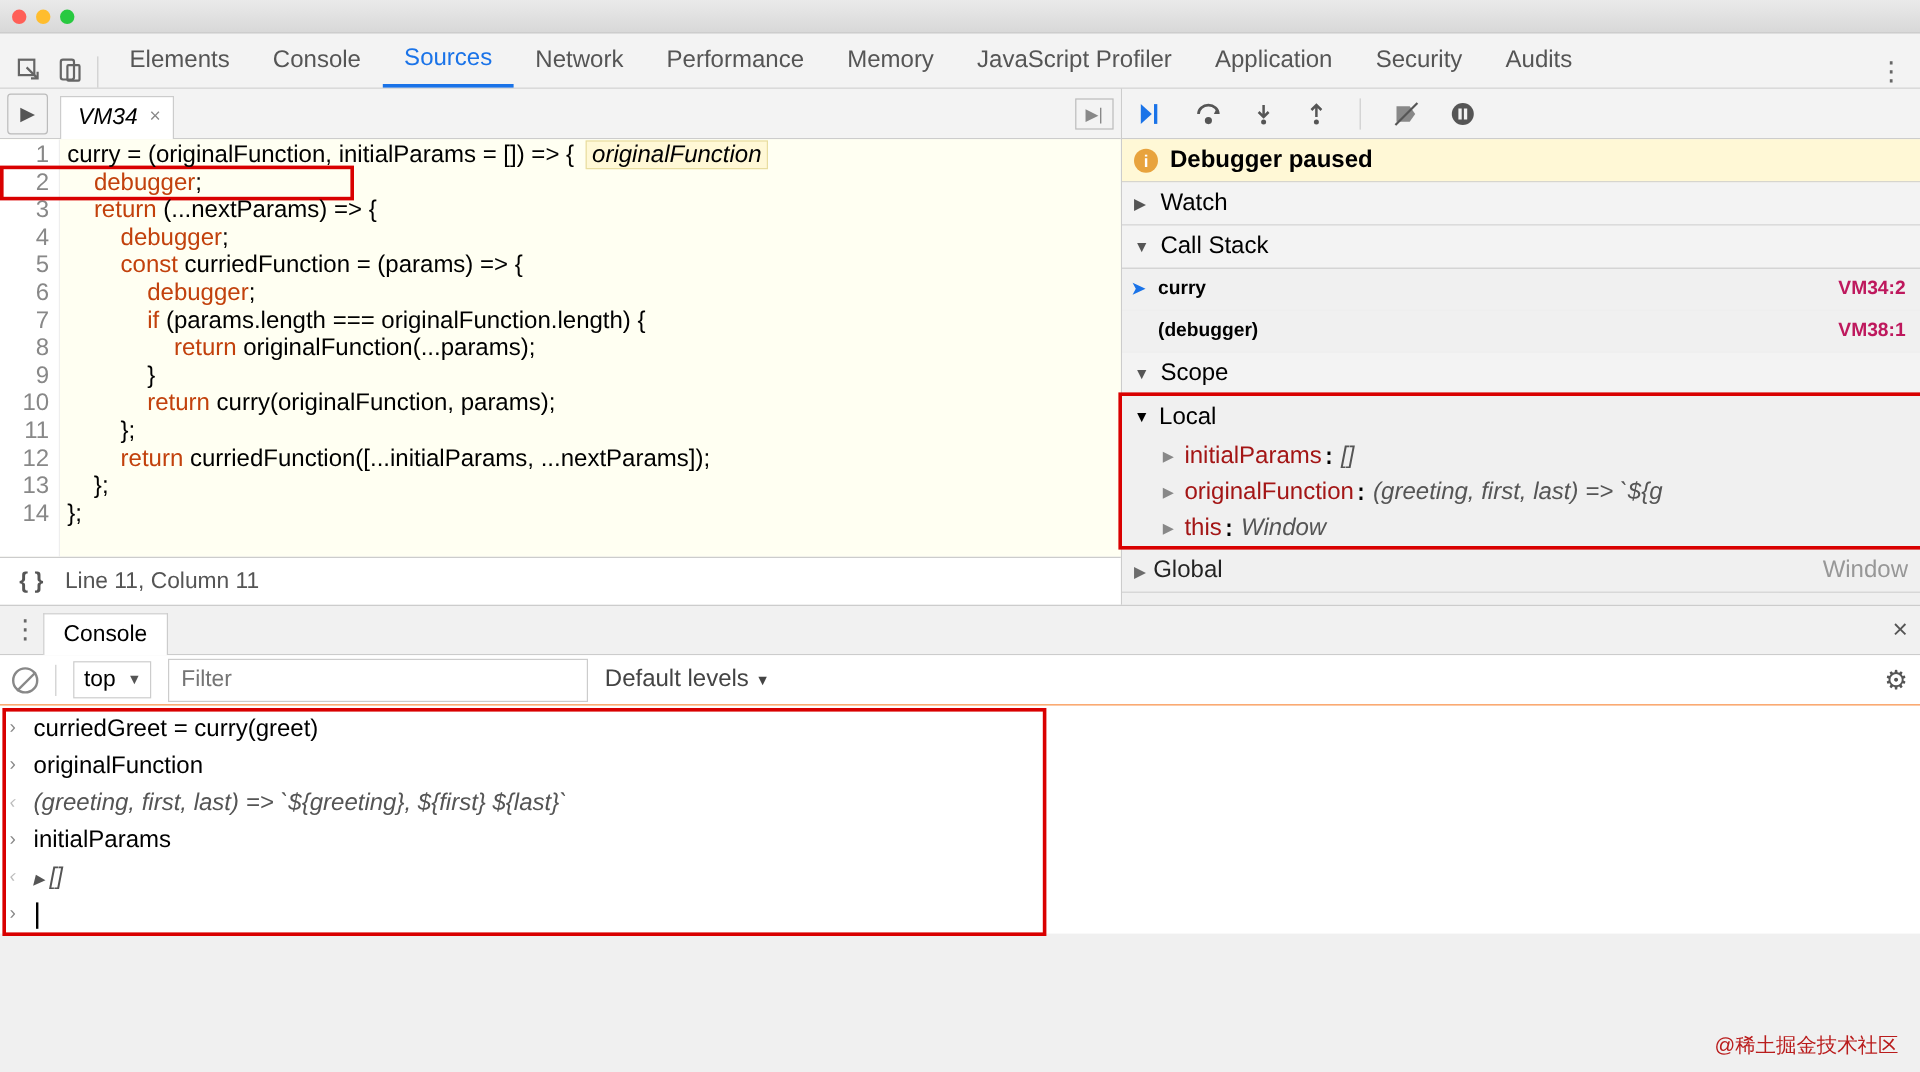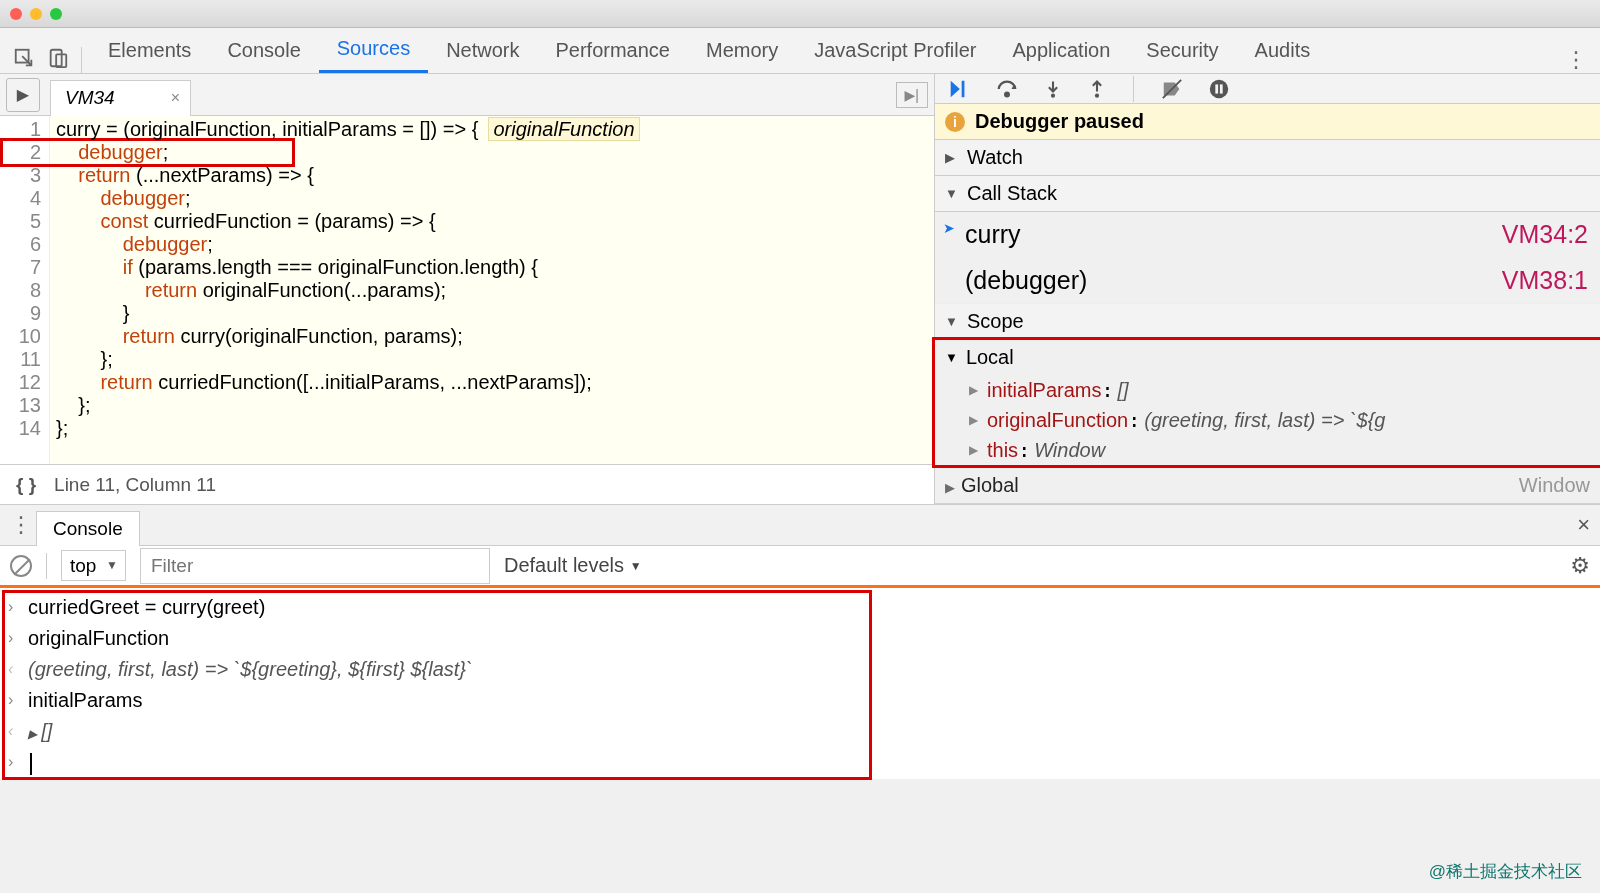--- a/index.html
+++ b/index.html
@@ -23,21 +23,21 @@
 
 
 .split-h { display:flex; height:calc(100% - 28px - 46px); flex-direction:column; }
 .top { display:flex; height:430px; }
 .left { flex:1; display:flex; flex-direction:column; border-right:1px solid #ccc; }
 .right { width:665px; display:flex; flex-direction:column; }
 
 
 .filetabs { height:42px; border-bottom:1px solid #ccc; display:flex; align-items:center; padding:0 6px; background:#f3f3f3; }
 .filetabs .play { border:1px solid #bbb; width:34px; height:34px; border-radius:3px; display:flex; align-items:center; justify-content:center; font-size:16px; margin-right:10px; color:#555;}
-.filetab { background:#fff; border:1px solid #ccc; border-bottom:none; padding:6px 10px 6px 14px; display:flex; align-items:center; font-size:19px; height:36px; margin-top:6px;gap:46px; }
+.filetab { background:#fff; border:1px solid #ccc; border-bottom:none; padding:6px 10px 6px 14px; display:flex; align-items:center; font-size:19px; height:36px; margin-top:6px; }
 .filetab .fname { font-style:italic; }
 .filetab .x { margin-left:10px; font-size:16px; color:#888; }
 .filetabs .spacer { flex:1; }
 .filetabs .rightplay { border:1px solid #bbb; padding:4px 8px; font-size:14px; color:#888; }
 
 .code { flex:1; display:flex; font-family:Menlo,Consolas,monospace; font-size:20px; line-height:23px; background:#fffff2; overflow:hidden; }
 .gutter { width:50px; text-align:right; padding:2px 8px 0 0; color:#888; background:#fff; border-right:1px solid #eee; }
 .gutter div { height:23px; }
 .lines { flex:1; padding:2px 0 0 6px; position:relative; }
 .lines .row { height:23px; white-space:pre; position:relative; }
@@ -52,57 +52,57 @@
 .dbgtools { height:42px; border-bottom:1px solid #ccc; display:flex; align-items:center; padding:0 10px; gap:24px; background:#f3f3f3; }
 .dbgtools .icon { display:flex; align-items:center; justify-content:center; color:#555; }
 .dbgtools .sep { width:1px; height:26px; background:#ccc; margin:0 2px; }
 .resume svg { color:#1a73e8; }
 
 .panelrow { border-bottom:1px solid #ccc; padding:6px 10px; font-size:20px; display:flex; align-items:center; }
 .panelrow .tri { width:16px; margin-right:6px; color:#555; font-size:13px;}
 .panelrow.header { background:#f3f3f3; font-weight:500; }
 .panelrow.msg { background:#fff8d6; }
 .panelrow.msg .warn { width:20px;height:20px;border-radius:50%;background:#e8a33d;color:#fff;display:flex;align-items:center;justify-content:center;font-size:14px;font-weight:bold;margin-right:10px; }
-.stackitem { display:flex; justify-content:space-between; padding:8px 12px 8px 30px; font-size:25px; border-bottom:1px solid #eee; }
+.stackitem { display:flex; justify-content:space-between; padding:8px 12px 8px 30px; font-size:16px; border-bottom:1px solid #eee;font-weight:bold; }
 .stackitem .loc { color:#be185d; }
 .stackitem.cur::before { content:"➤"; color:#1a73e8; position:absolute; margin-left:-22px; font-size:14px; }
 
 .scopebox { border:3px solid #d90000; margin:-3px -3px 0 -3px; }
 .scopehdr { padding:6px 10px; font-size:20px; display:flex; align-items:center; }
 .scopeitem { padding:3px 10px 3px 34px; font-size:20px; display:flex; align-items:center; font-family:Menlo,monospace; white-space:nowrap; overflow:hidden; }
 .scopeitem .tri { width:14px; margin-right:4px; color:#888; font-size:12px;}
 .scopeitem .nm { color:#a31515; }
 .scopeitem .val { font-style:italic; color:#555; margin-left:4px; }
 
 
 .console-hdr { height:42px; border-top:1px solid #ccc; border-bottom:1px solid #ccc; display:flex; align-items:center; padding:0 10px; gap:6px; background:#f1f1f1; }
 .console-hdr .kebab { width:20px; }
 .console-tab { border:1px solid #ccc; border-bottom:none; background:#fff; padding:6px 16px; font-size:19px; margin-top:6px; }
 .console-hdr .spacer{flex:1;}
 .console-hdr .x { font-size:22px; color:#555; }
 
-.console-tools { height:42px; border-bottom:3px solid #f97316; display:flex; align-items:center; padding:0 10px; gap:14px; background:#fff; }
+.console-tools { height:42px; border-bottom:1px solid #f97316; display:flex; align-items:center; padding:0 10px; gap:14px; background:#fff; }
 .console-tools .no { width:22px;height:22px;border:2px solid #888;border-radius:50%;position:relative; }
 .console-tools .no::after { content:""; position:absolute; width:2px; height:22px; background:#888; transform:rotate(45deg); left:9px; top:-1px;}
 .console-tools select { font-size:19px; padding:4px 28px 4px 8px; border:1px solid #ccc; background:#fff; appearance:none; position:relative; }
 .selwrap { position:relative; }
 .selwrap::after { content:"▼"; position:absolute; right:8px; top:8px; font-size:12px; color:#555; pointer-events:none;}
 .console-tools input { font-size:19px; padding:6px 10px; border:1px solid #ccc; width:350px; }
 .console-tools .levels { font-size:20px; color:#444; display:flex; align-items:center; }
 .console-tools .spacer{flex:1;}
 .console-tools .gear { font-size:22px; color:#555; }
 
 .console-body { position:relative; font-family:Menlo,monospace; font-size:20px; background:#fff; padding-top:4px; }
 .conrow { padding:4px 10px 4px 28px; position:relative; }
 .conrow::before { content:attr(data-prefix); position:absolute; left:8px; color:#888; font-size:16px; top:6px;}
 .conrow.out::before { color:#bbb; }
 .conrow.out { font-style:italic; color:#555; }
 .redbox2 { position:absolute; border:3px solid #d90000; top:2px; left:2px; width:870px; height:190px; }
 .caret { display:inline-block; width:2px; height:22px; background:#000; vertical-align:middle; margin-left:2px;}
-.watermark { position:absolute; right:18px; bottom:10px; color:#0f766e; font-size:17px;}
+.watermark { position:absolute; right:18px; bottom:10px; color:#b91c1c; font-size:17px;}
 .exp-tri { font-size:12px; color:#555; margin-right:4px;}
 </style>
 </head>
 <body>
 
 <div class="titlebar">
   <div class="traffic">
     <span class="tl-close"></span>
     <span class="tl-min"></span>
     <span class="tl-max"></span>

